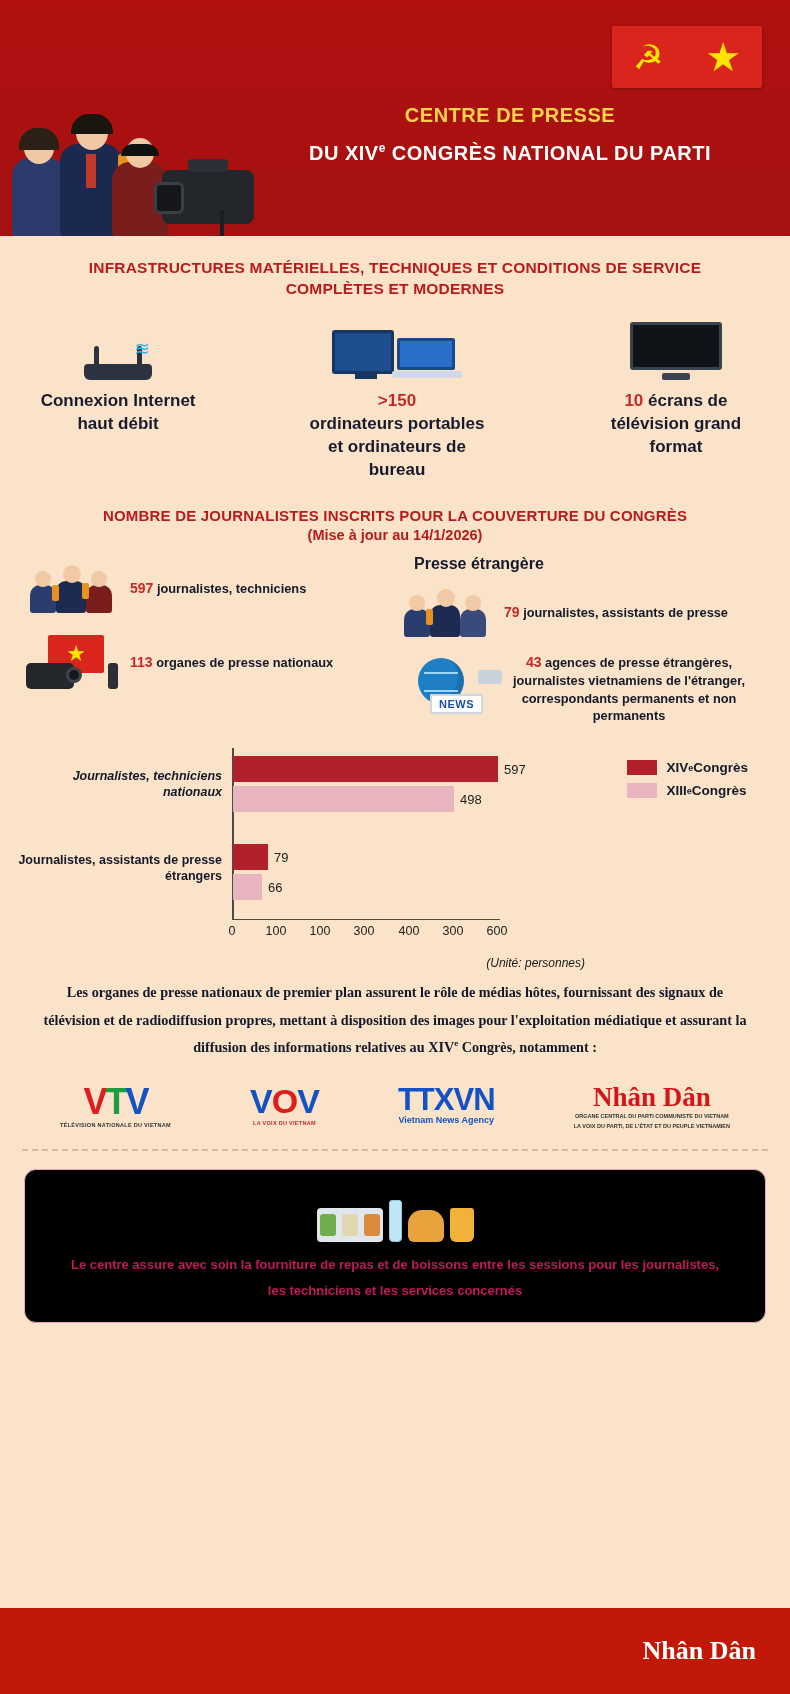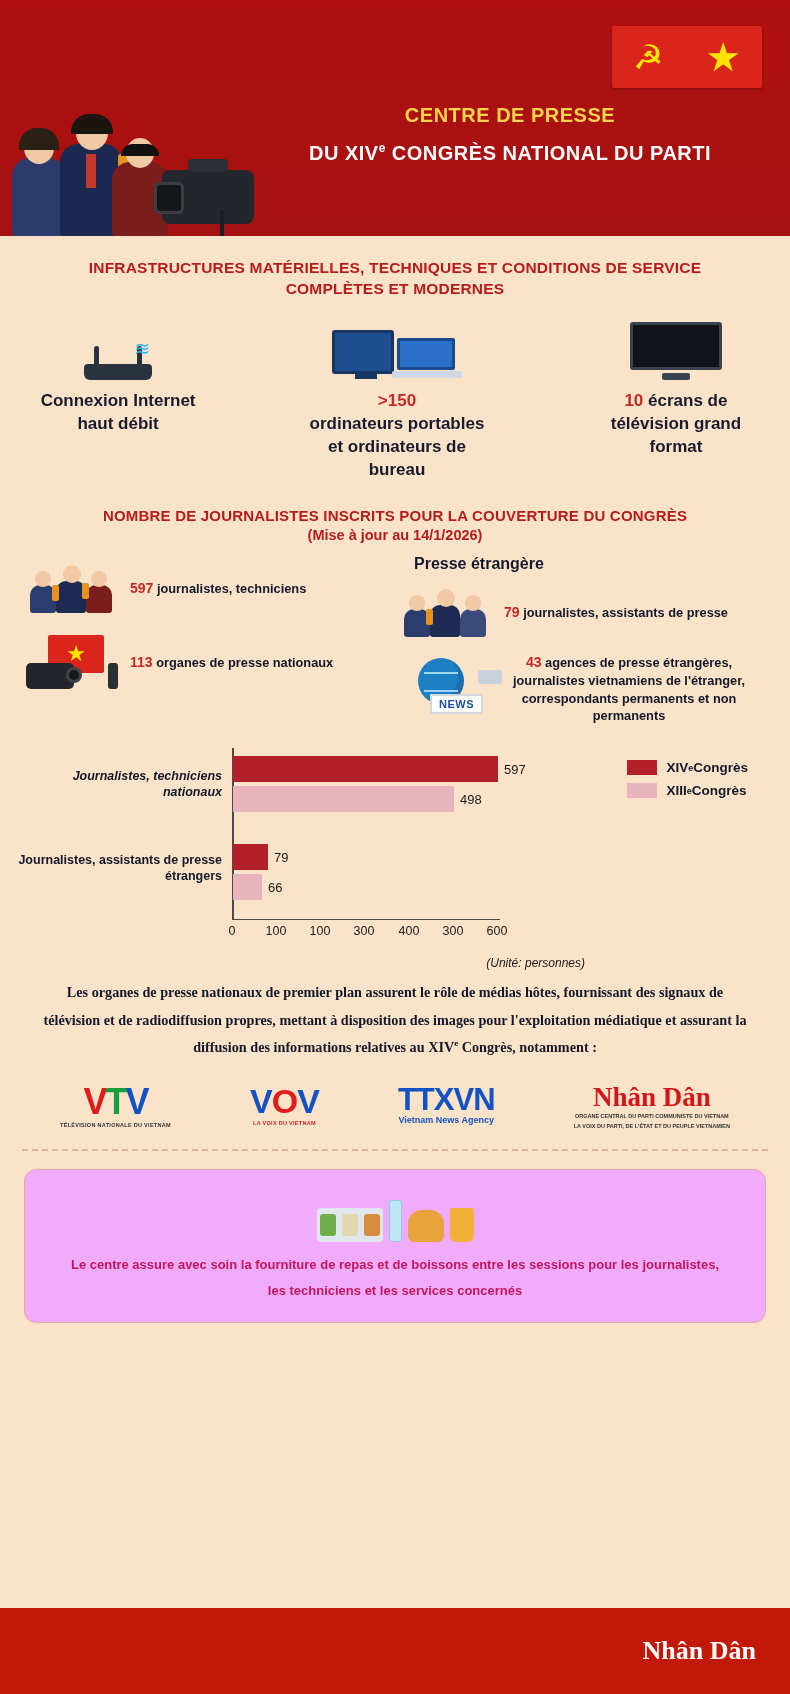--- a/index.html
+++ b/index.html
@@ -201,21 +201,21 @@
   .ttx { font-size: 31px; font-weight:bold; color:#1452c4; letter-spacing:-1px; line-height:1;}
   .ttx-sub { font-size:9px; font-weight:bold; color:#1452c4;}
   .nd { font-size: 27px; font-weight:bold; color:#d4161a; font-family:"Liberation Serif", serif; line-height:1;}
   .nd-sub { font-size: 5.5px; font-weight:bold; color:#333; margin-top:2px; line-height:1.4;}
 
   .divider { border-top: 2px dashed #d9b69b; margin: 8px 22px 0; }
 
   
   .meal {
     margin: 18px 24px 0;
-    background: #f0abfc;
+    background: #000000;
     border: 1.5px solid #e8a7b4;
     border-radius: 12px;
     padding: 14px 40px 18px;
     text-align:center;
   }
   .meal-art { height: 58px; display:flex; align-items:flex-end; justify-content:center; gap:6px;}
   .tray { width:66px; height:34px; background:#dfe6ec; border-radius:4px; display:flex; align-items:center; justify-content:space-around;}
   .tray i { display:block; width:16px; height:22px; border-radius:3px;}
   .bottle { width:13px; height:42px; background:#bfe6f5; border:1px solid #8fcbe0; border-radius:3px 3px 4px 4px;}
   .burger { width:36px; height:32px; background:#e8a33d; border-radius:14px 14px 6px 6px;}

